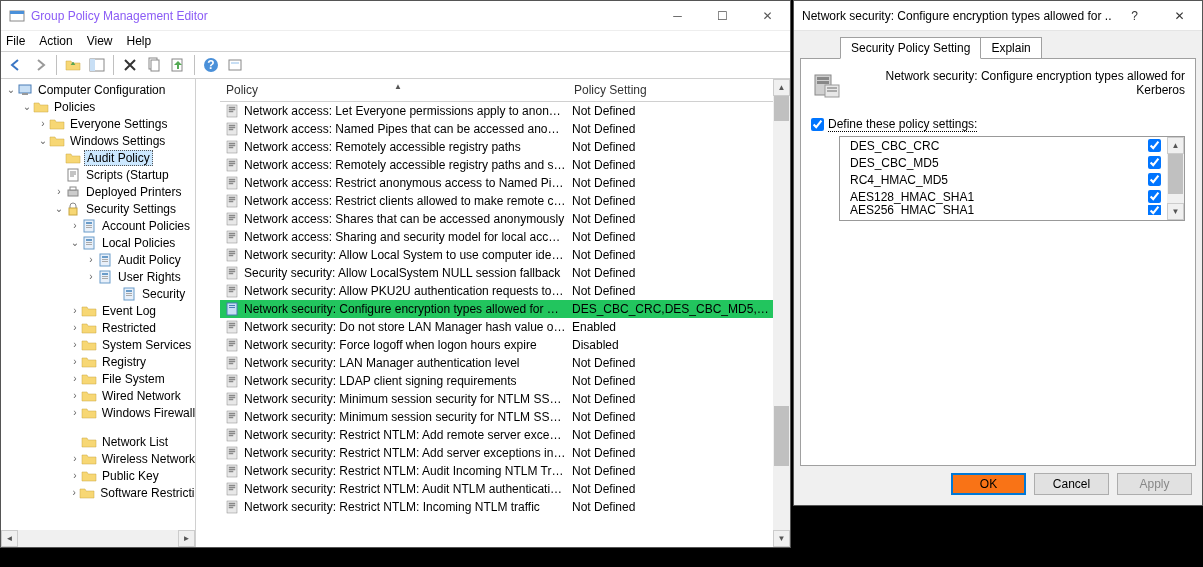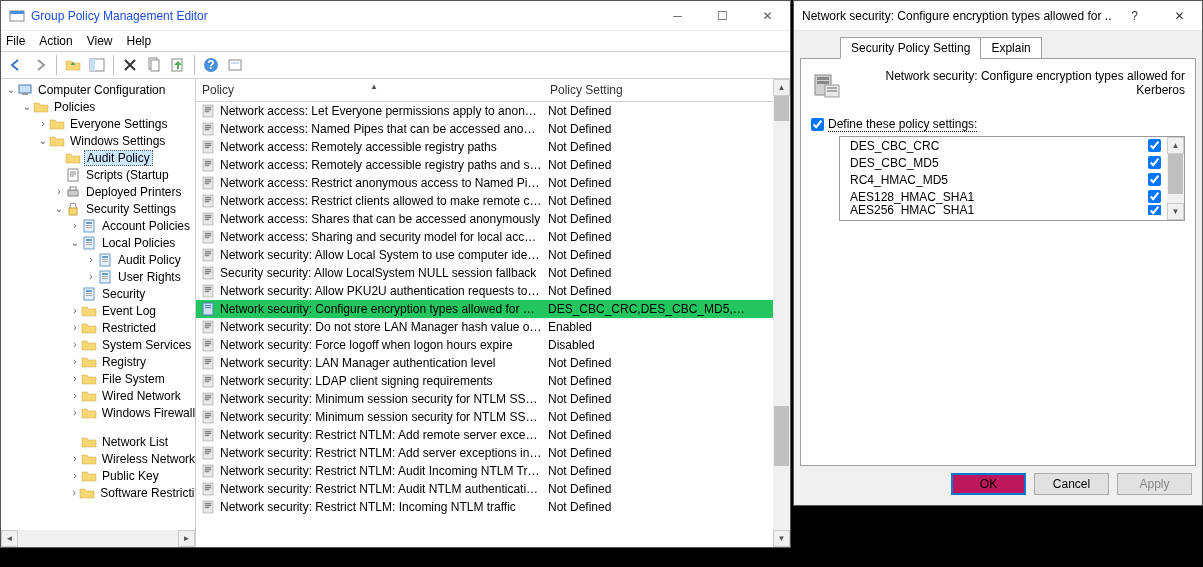--- a/index.html
+++ b/index.html
@@ -2,21 +2,21 @@
 <html><head>
 <meta charset="utf-8">
 <style>
 * { box-sizing: border-box; margin: 0; padding: 0; font-family: "Segoe UI", Tahoma, sans-serif; font-size: 12px; }
 body { background: #000; width: 1203px; height: 567px; position: relative; overflow: hidden; }
 .window { background: #fff; border: 1px solid #555; position: absolute; }
 .win-main { left: 0; top: 0; width: 791px; height: 548px; }
 .win-dialog { left: 793px; top: 0; width: 410px; height: 506px; background: #f0f0f0; }
 
 .titlebar { height: 30px; background: #fff; display: flex; align-items: center; padding-left: 8px; border-bottom: 1px solid #eee; }
-.titlebar .title { flex: 1; color: #1d4ed8; }
+.titlebar .title { flex: 1; color: #8b5cf6; }
 .titlebar .tb-icon { width: 16px; height: 16px; margin-right: 6px; }
 .win-controls { display: flex; }
 .win-controls div { width: 45px; height: 30px; display: flex; align-items: center; justify-content: center; color: #555; }
 
 .menubar { height: 20px; display: flex; align-items: center; padding: 0 5px; gap: 14px; font-size: 12px; }
 .menubar span { color: #000; }
 
 .toolbar { height: 28px; border-top: 1px solid #d0d0d0; border-bottom: 1px solid #d0d0d0; display: flex; align-items: center; padding: 0 4px; gap: 2px; }
 .toolbar .tbtn { width: 22px; height: 22px; display: flex; align-items: center; justify-content: center; }
 .toolbar .sep { width: 1px; height: 20px; background: #c0c0c0; margin: 0 3px; }
@@ -71,21 +71,21 @@
 .enc-box { margin: 4px 0 0 28px; border: 1px solid #999; height: 85px; position: relative; display: flex; }
 .enc-list { flex: 1; overflow: hidden; }
 .enc-item { display: flex; align-items: center; justify-content: space-between; height: 17px; padding: 0 6px 0 10px; }
 .enc-scroll { width: 17px; background: #f0f0f0; display:flex;flex-direction:column; }
 .enc-scroll .sbtn { height:17px; border:1px solid #ccc; display:flex;align-items:center;justify-content:center;font-size:8px;color:#555; }
 .enc-scroll .track { flex:1; position:relative; }
 .enc-scroll .thumb { position:absolute; top:0; left:1px; width:15px; height: 40px; background:#c0c0c0; }
 
 .dlg-buttons { position: absolute; right: 10px; bottom: 10px; display: flex; gap: 8px; }
 .dlg-buttons button { width: 75px; height: 22px; background: #e1e1e1; border: 1px solid #adadad; }
-.dlg-buttons button.primary { border: 2px solid #0078d7; background:#be185d; }
+.dlg-buttons button.primary { border: 2px solid #0078d7; background:#f97316; }
 .dlg-buttons button.disabled { color: #888; }
 
 input[type=checkbox] { width: 13px; height: 13px; }
 
 svg.folder { fill: #f7d774; stroke: #c8a640; stroke-width:0.5; }
 svg.policy-i { fill: #e8e8e8; stroke: #888; stroke-width:0.5; }
 </style>
 </head>
 <body>
 
@@ -260,21 +260,21 @@
           <div class="tree-row" style="padding-left: 84px;">
             <span class="exp ">›</span>
             <span class="ticon"><svg width="16" height="16" viewBox="0 0 16 16">
                 <rect x="3" y="2" width="10" height="12" fill="#e8f0fa" stroke="#6a9cc9"></rect>
                 <rect x="5" y="4" width="6" height="2" fill="#6a9cc9"></rect>
                 <rect x="5" y="7" width="6" height="1" fill="#aaa"></rect>
                 <rect x="5" y="9" width="6" height="1" fill="#aaa"></rect>
               </svg></span>
             <span class="label">User Rights</span>
           </div>
-          <div class="tree-row" style="padding-left: 68px;">
+          <div class="tree-row" style="padding-left: 108px;">
             <span class="exp empty"></span>
             <span class="ticon"><svg width="16" height="16" viewBox="0 0 16 16">
                 <rect x="3" y="2" width="10" height="12" fill="#e8f0fa" stroke="#6a9cc9"></rect>
                 <rect x="5" y="4" width="6" height="2" fill="#6a9cc9"></rect>
                 <rect x="5" y="7" width="6" height="1" fill="#aaa"></rect>
                 <rect x="5" y="9" width="6" height="1" fill="#aaa"></rect>
               </svg></span>
             <span class="label">Security</span>
           </div>
           <div class="tree-row" style="padding-left: 68px;">
@@ -355,21 +355,21 @@
             <span class="label">Software Restriction</span>
           </div>
         </div>
       <div class="hscroll">
         <div class="sbtn">◄</div>
         <div class="track"></div>
         <div class="sbtn">►</div>
       </div>
     </div>
     <div class="list-pane">
-      <div style="flex:1;display:flex;flex-direction:column;">
+      <div style="flex:1;display:flex;flex-direction:column;margin-left:24px;">
         <div class="list-head">
           <div class="col col1"><span>Policy</span><span class="sort">▲</span></div>
           <div class="col">Policy Setting</div>
         </div>
         <div class="list-body" id="list-body">
             <div class="list-row">
               <span class="ricon"><svg class="policy-i" width="16" height="16" viewBox="0 0 16 16">
                   <rect x="3" y="2" width="10" height="12"></rect>
                   <rect x="5" y="4" width="6" height="1" fill="#888"></rect>
                   <rect x="5" y="6" width="6" height="1" fill="#888"></rect>

